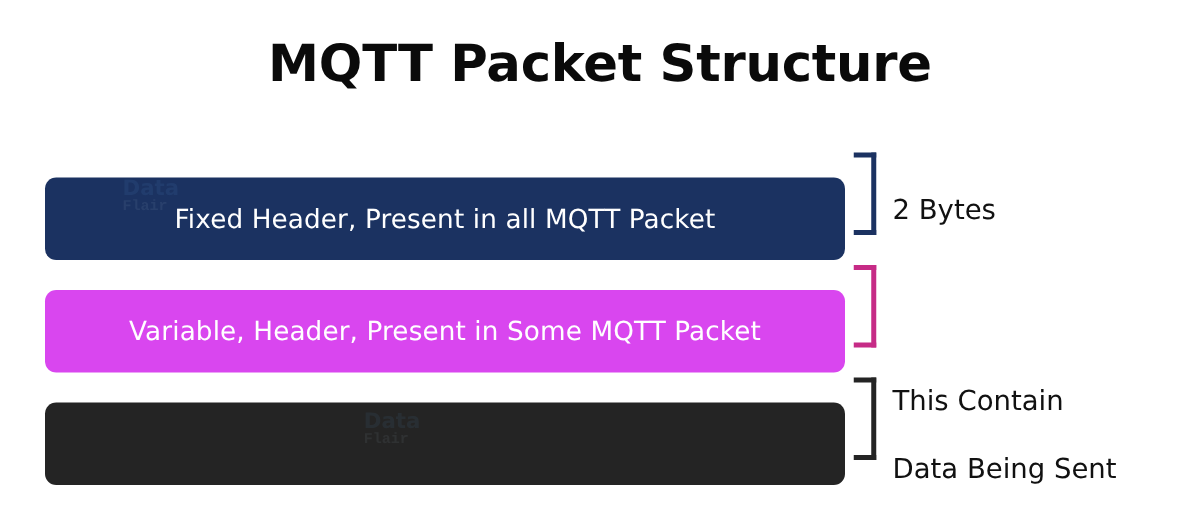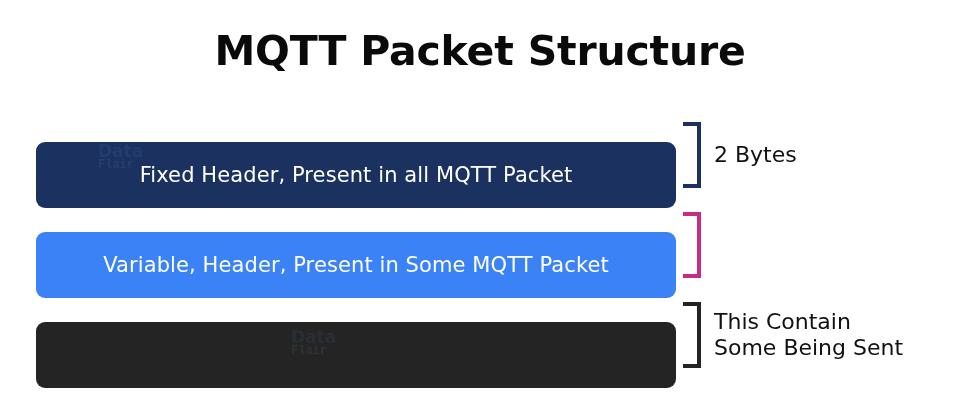--- a/index.html
+++ b/index.html
@@ -106,21 +106,21 @@
     top: 0;
     height: 66px;
     display: flex;
     flex-direction: column;
     justify-content: center;
     color: #111111;
     font-size: 22px;
     line-height: 1.16;
     white-space: nowrap;
   }
-  .annotation .ann-line { display: block; }
+  .annotation .ann-line { display: block; margin-top: 28px; }
 </style>
 </head>
 <body>
 
 <div id="diagram">
 
   <div class="title">MQTT Packet Structure</div>
 
   <div class="row row-1">
     <div class="bar" style="background:#1b3261">
@@ -130,33 +130,33 @@
       </div>
       <span class="bar-label">Fixed Header, Present in all MQTT Packet</span>
     </div>
     <div class="bracket" style="color:#1b3261"></div>
     <div class="annotation">
       <span class="ann-line">2 Bytes</span>
     </div>
   </div>
 
   <div class="row row-2">
-    <div class="bar" style="background:#3b82f6">
+    <div class="bar" style="background:#d946ef">
       <span class="bar-label">Variable, Header, Present in Some MQTT Packet</span>
     </div>
     <div class="bracket" style="color:#c62b86"></div>
   </div>
 
   <div class="row row-3">
     <div class="bar" style="background:#242424">
       <div class="watermark wm-c">
         <span>Data</span>
         <span class="wm-sub">Flair</span>
       </div>
     </div>
     <div class="bracket" style="color:#242424"></div>
     <div class="annotation">
       <span class="ann-line">This Contain</span>
-      <span class="ann-line">Some Being Sent</span>
+      <span class="ann-line">Data Being Sent</span>
     </div>
   </div>
 
 </div>
 
 </body></html>

